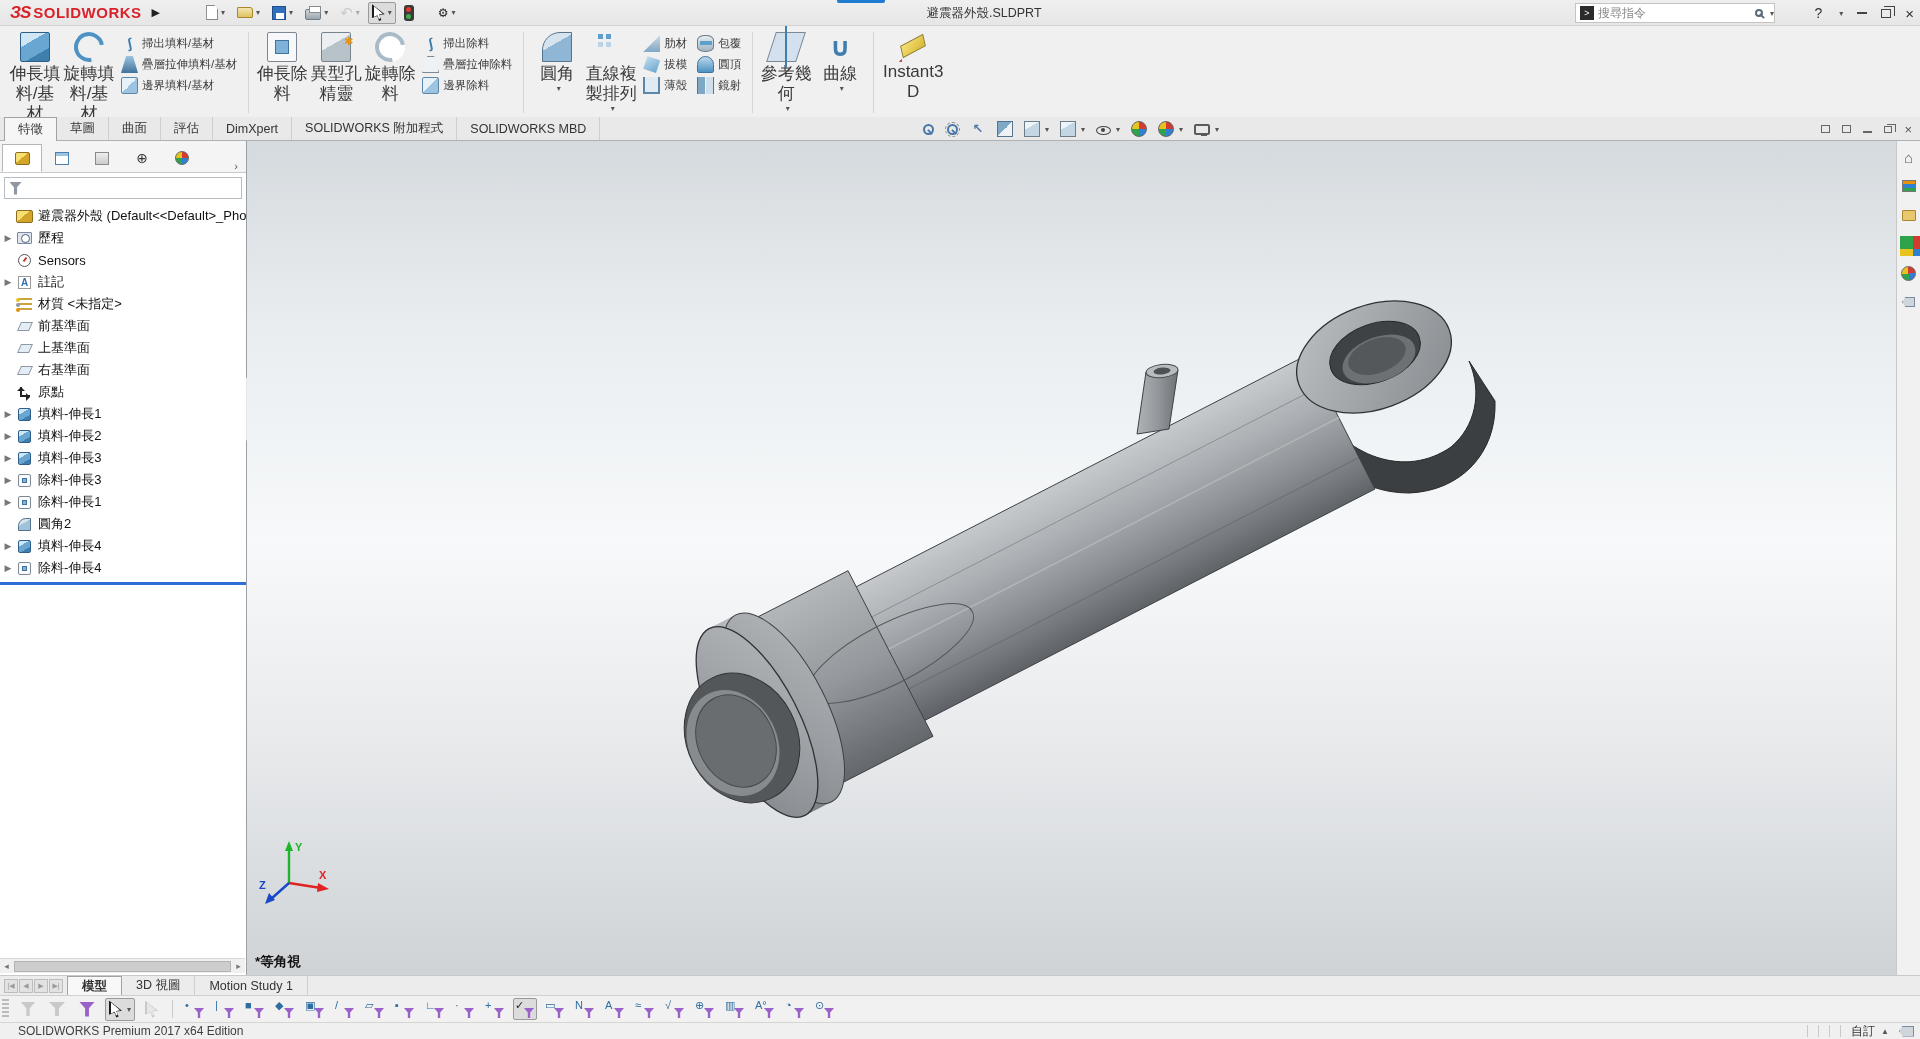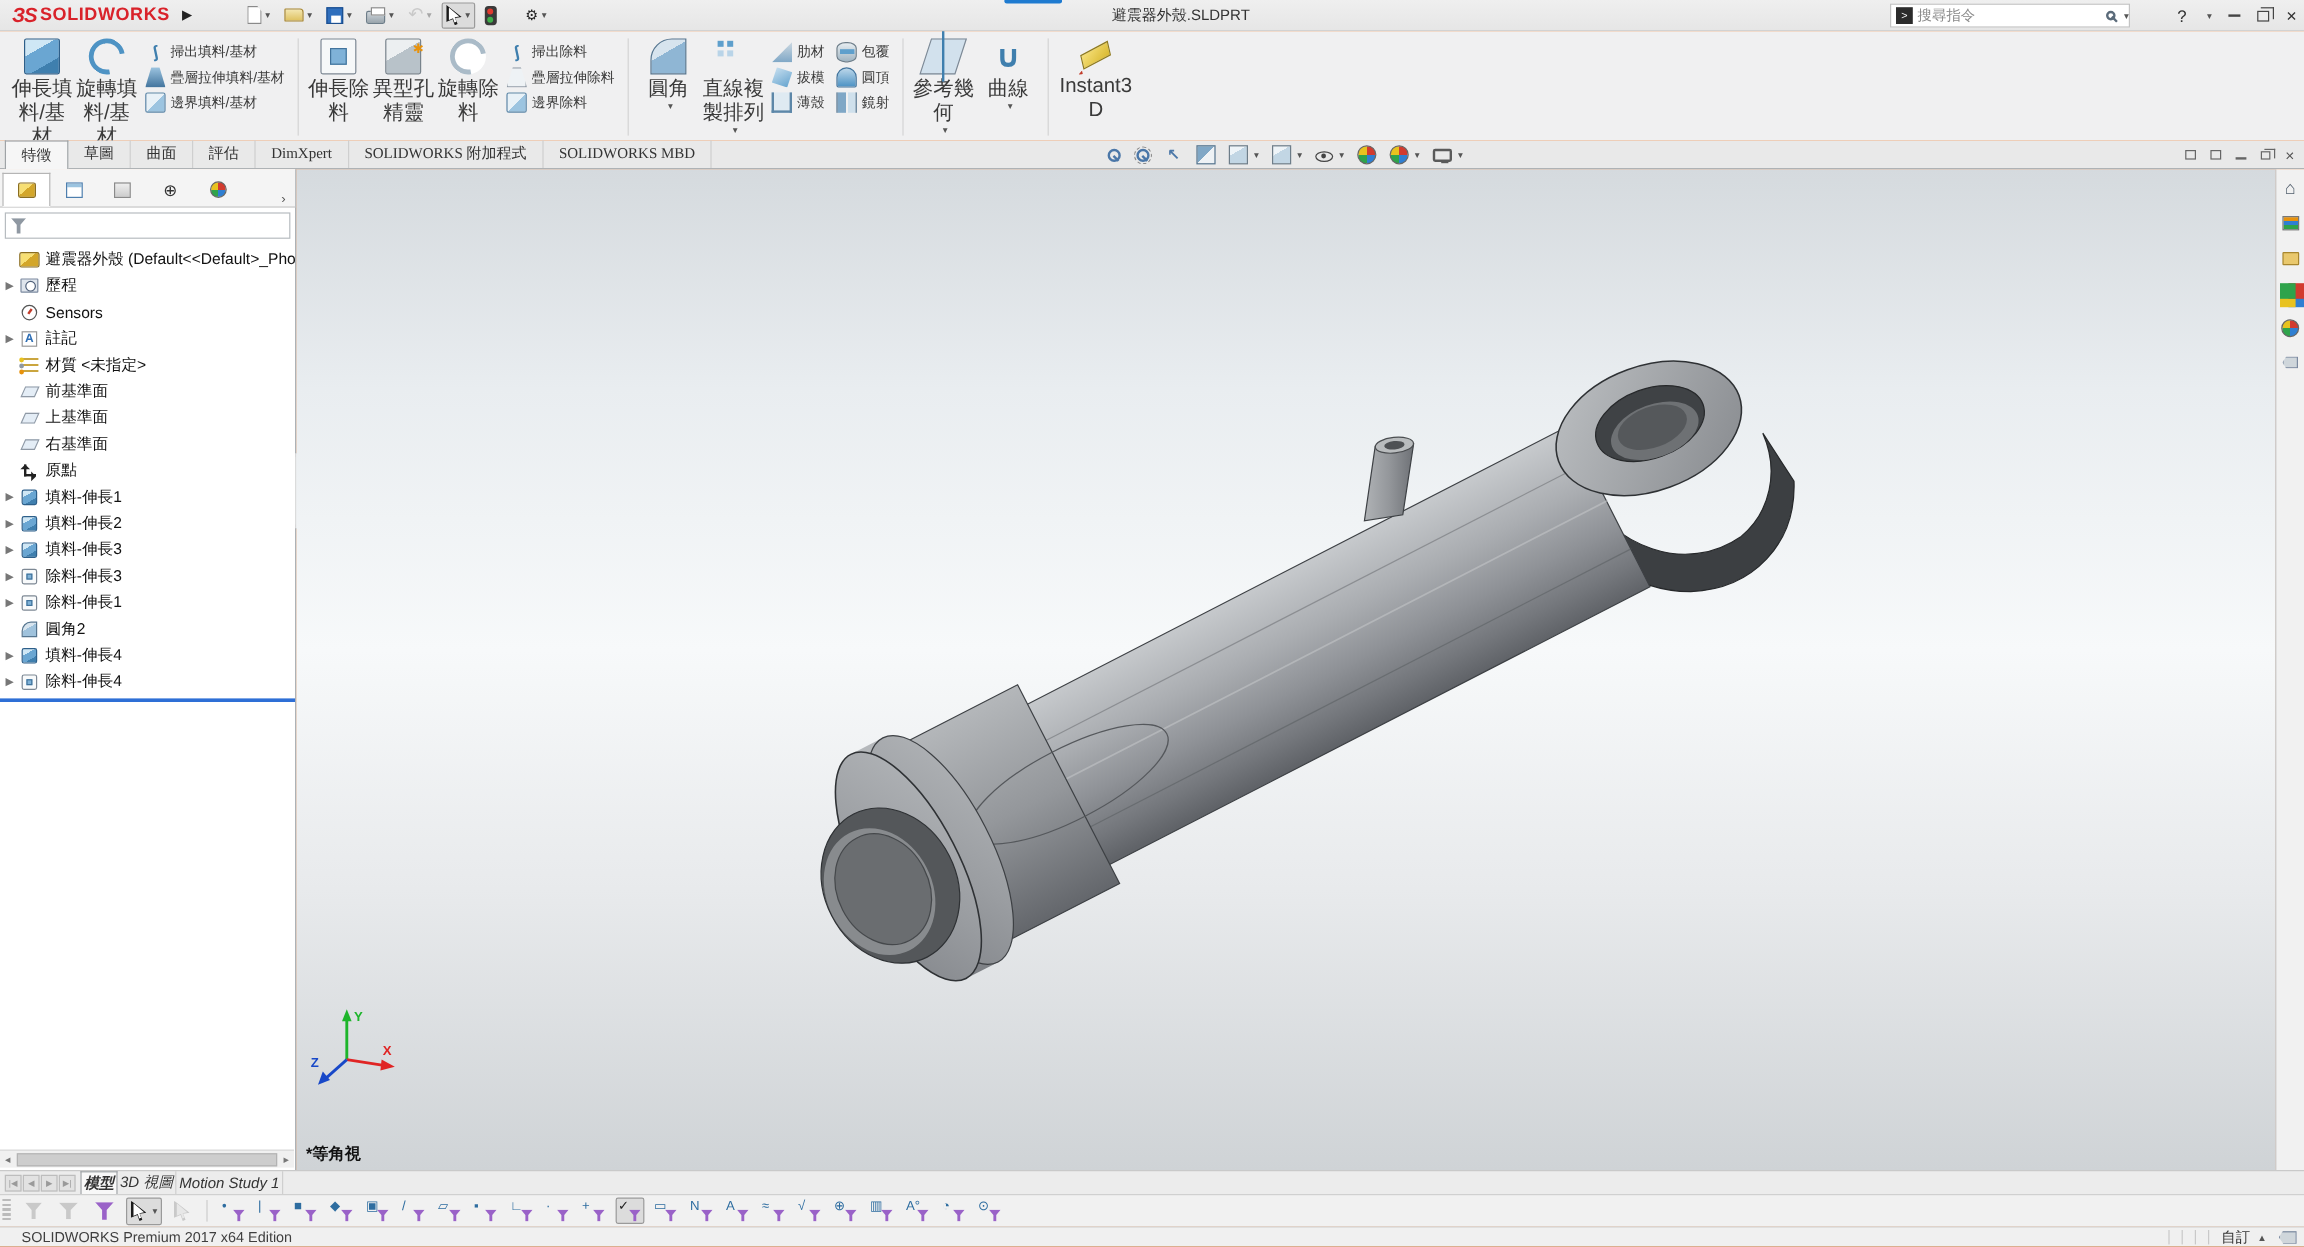--- a/index.html
+++ b/index.html
@@ -1,16 +1,16 @@
 <!DOCTYPE html>
 <html><head>
 <meta charset="utf-8">
 <style>
   html,body{margin:0;padding:0;background:#888;}
-  .app{position:relative;width:1920px;height:1039px;overflow:hidden;background:#f97316;
+  .app{position:relative;width:1920px;height:1039px;overflow:hidden;background:#3b82f6;
        font-family:"Liberation Sans","DejaVu Sans",sans-serif;color:#222;font-size:12px;
        -webkit-font-smoothing:antialiased;}
   .app *{box-sizing:border-box;}
 
   
   .titlebar{position:absolute;left:0;top:0;width:1920px;height:26px;background:linear-gradient(#efefef,#e6e6e6);
             border-bottom:1px solid #d2d2d2;display:flex;align-items:center;}
   .accent{position:absolute;left:837px;top:0;width:48px;height:3px;background:#1f7bd0;border-radius:0 0 2px 2px;}
   .brand{display:flex;align-items:center;margin-left:10px;}
   .brand-mark{color:#d9222a;font-weight:bold;font-style:italic;font-size:17px;letter-spacing:-1px;margin-right:3px;}
@@ -71,21 +71,21 @@
   .i-mirror{background:linear-gradient(90deg,#7fa7c6 45%,transparent 45% 55%,#cfe0ec 55%);border-left:1px solid #55758f;border-right:1px solid #55758f;}
   .i-refgeo{background:rgba(190,215,235,.6);border:1px solid #7d8894;transform:skewX(-18deg);position:relative;}
   .i-refgeo::after{content:"";position:absolute;left:45%;top:-25%;width:2px;height:150%;background:#3f7fae;transform:skewX(18deg);}
   .i-curve{color:#3f7fae;font-weight:bold;}
   .i-i3d{background:linear-gradient(150deg,#f6e07a,#d9b931);border:1px solid #8f7a1c;transform:rotate(-28deg) skewX(-15deg);position:relative;}
   .i-i3d::after{content:"";position:absolute;left:-6px;bottom:-4px;width:12px;height:3px;background:#c23b2a;clip-path:polygon(0 50%,30% 0,30% 100%);}
 
   
   .cmdstrip{position:absolute;left:0;top:117px;width:1920px;height:24px;background:#e9e9e9;border-bottom:1px solid #aeb2b5;}
   .cmdtabs{display:flex;height:100%;align-items:stretch;padding-left:4px;}
-  .ctab{padding:0 13px;display:flex;align-items:center;font-size:12.5px;color:#333;border-right:1px solid #cfcfcf;font-family:Liberation Serif, serif;}
+  .ctab{padding:0 13px;display:flex;align-items:center;font-size:12.5px;color:#333;border-right:1px solid #cfcfcf;}
   .ctab.active{background:#f6f6f6;border:1px solid #9fa3a6;border-bottom:none;margin-bottom:-1px;}
   .hud{position:absolute;left:920px;top:0;height:24px;display:flex;align-items:center;gap:7px;}
   .hud-btn{display:flex;align-items:center;gap:2px;padding:1px 2px;border-radius:2px;}
   .hicon{display:inline-block;width:16px;height:16px;position:relative;}
   .h-circle{width:11px;height:11px;border:2px solid #4b77a8;border-radius:50%;margin:1px;}
   .h-circle::after{content:"";position:absolute;width:6px;height:2px;background:#4b77a8;transform:rotate(45deg);right:-1px;bottom:0;}
   .h-dash{outline:1px dashed #8a8a8a;outline-offset:1px;}
   .h-arrow{color:#4b77a8;font-size:13px;line-height:16px;text-align:center;font-weight:bold;}
   .h-section{background:linear-gradient(135deg,#7fa7c6 50%,#eef2f5 50%);border:1px solid #55758f;}
   .h-cube{background:linear-gradient(150deg,#eef4f8 0 35%,#c2d6e4 35%);border:1px solid #6d7d89;}
@@ -155,21 +155,21 @@
   .tp-lib{width:14px;height:12px;background:linear-gradient(#e8920c 0 33%,#2f7fd2 33% 66%,#2fa34b 66%);border:1px solid #777;}
   .tp-folder{width:14px;height:11px;background:#e9c86d;border:1px solid #a8862e;border-radius:1px;}
   .tp-palette{width:13px;height:13px;background:#2fa34b;box-shadow:7px 0 0 #d23b2f,0 7px 0 #e8c21f,7px 7px 0 #2f7fd2;margin:-4px 0 0 -4px;}
   .tp-ball{width:15px;height:15px;border-radius:50%;background:conic-gradient(#d23b2f 0 25%,#2f7fd2 25% 50%,#2fa34b 50% 75%,#e8c21f 75%);border:1px solid #666;}
   .tp-tag{width:13px;height:10px;background:#cfd6db;border:1px solid #7c8aa0;clip-path:polygon(0 50%,25% 0,100% 0,100% 100%,25% 100%);}
 
   
   .doctabs{position:absolute;left:0;top:975px;width:1920px;height:20px;background:#ececec;border-top:1px solid #c9c9c9;display:flex;align-items:stretch;}
   .nav-cluster{display:flex;align-items:center;gap:1px;padding:0 4px;}
   .nav-btn{width:14px;height:14px;background:#e2e2e2;border:1px solid #bdbdbd;color:#9a9a9a;font-size:7px;display:flex;align-items:center;justify-content:center;}
-  .dtab{padding:0 2px;display:flex;align-items:center;font-size:12.5px;color:#333;border-right:1px solid #cfcfcf;font-style:italic;}
+  .dtab{padding:0 14px;display:flex;align-items:center;font-size:12.5px;color:#333;border-right:1px solid #cfcfcf;}
   .dtab.active{background:#f8f8f8;border:1px solid #9fa3a6;border-bottom:none;font-weight:bold;}
   .filterstrip{position:absolute;left:0;top:995px;width:1920px;height:27px;background:#f1f1f1;border-top:1px solid #d0d0d0;
                display:flex;align-items:center;gap:6px;padding-left:2px;}
   .grip{width:7px;height:20px;background:repeating-linear-gradient(#bbb 0 2px,transparent 2px 4px);margin-right:2px;}
   .vsep{width:1px;height:18px;background:#cccccc;margin:0 4px;}
   .fbtn{display:flex;align-items:center;padding:2px 3px;border:1px solid transparent;border-radius:2px;gap:2px;}
   .fbtn.active{background:#dcdcdc;border-color:#9a9a9a;}
   .fbtn.disabled{opacity:.45;}
   .funnel-g{width:14px;height:14px;background:#c9c9c9;clip-path:polygon(0 0,100% 0,62% 45%,62% 100%,38% 100%,38% 45%);}
   .funnel-gs{width:16px;height:14px;background:#c9c9c9;clip-path:polygon(0 0,100% 0,62% 45%,62% 100%,38% 100%,38% 45%);box-shadow:-3px 3px 0 #dedede;}

